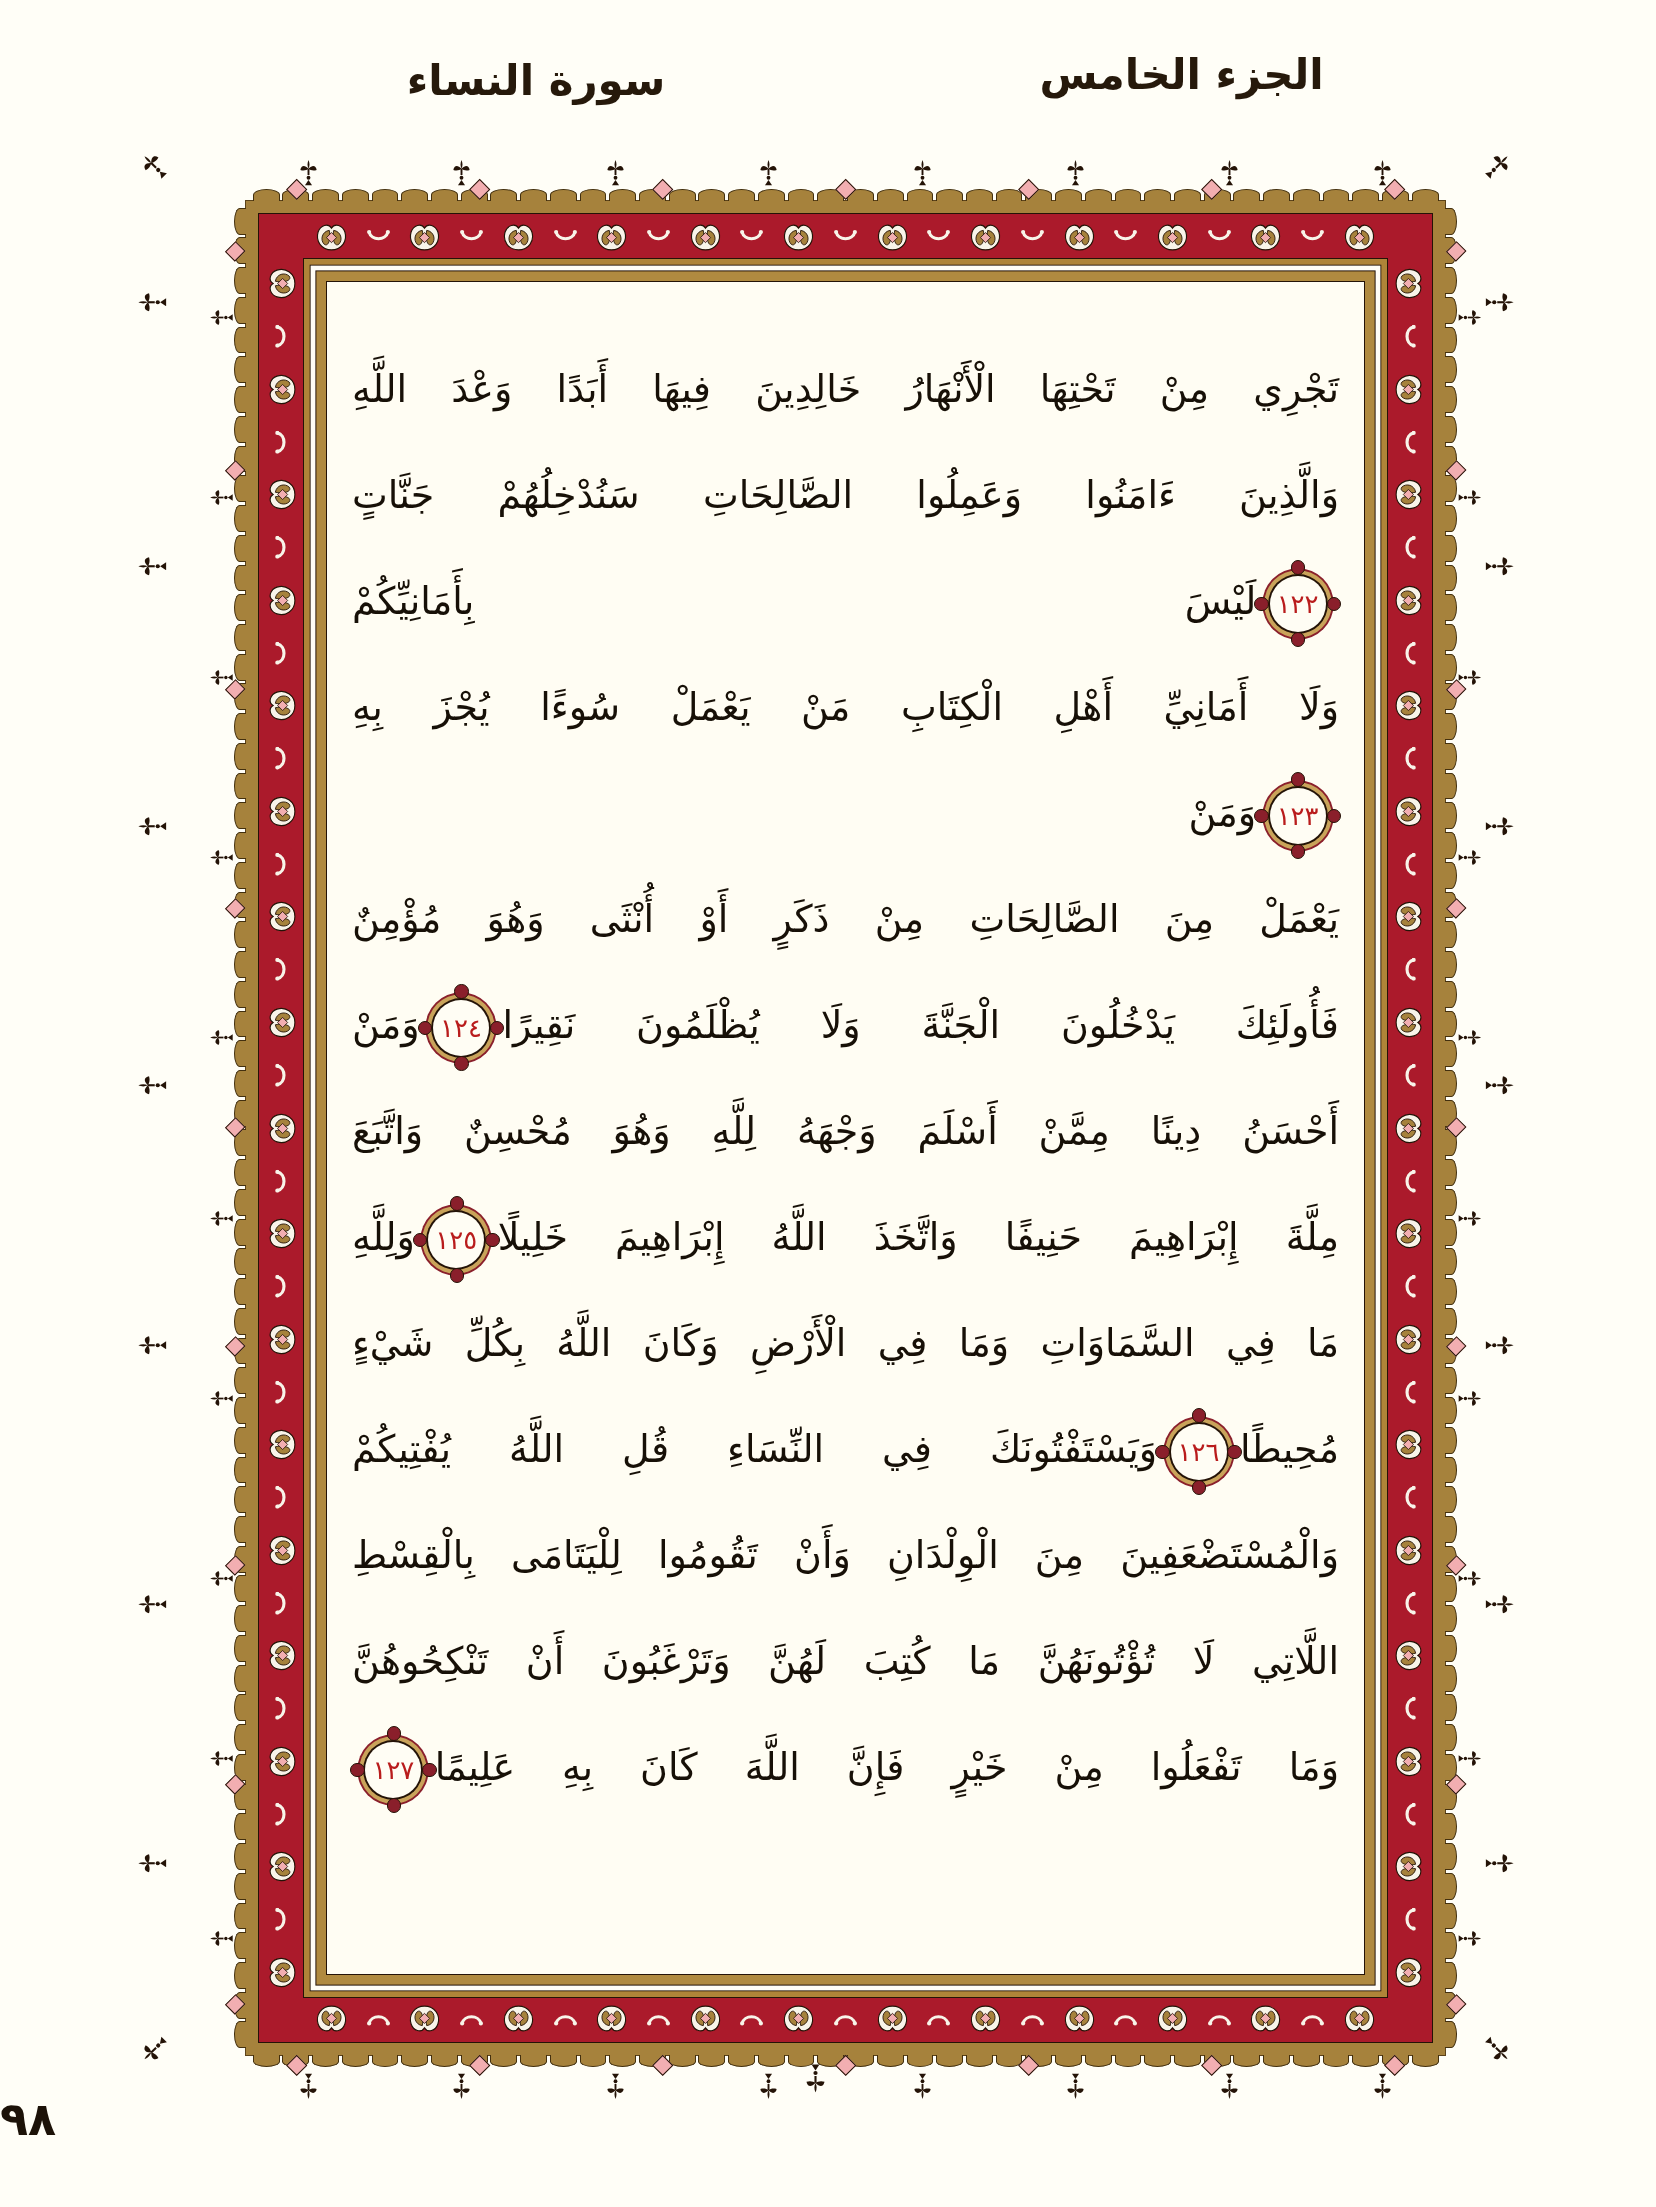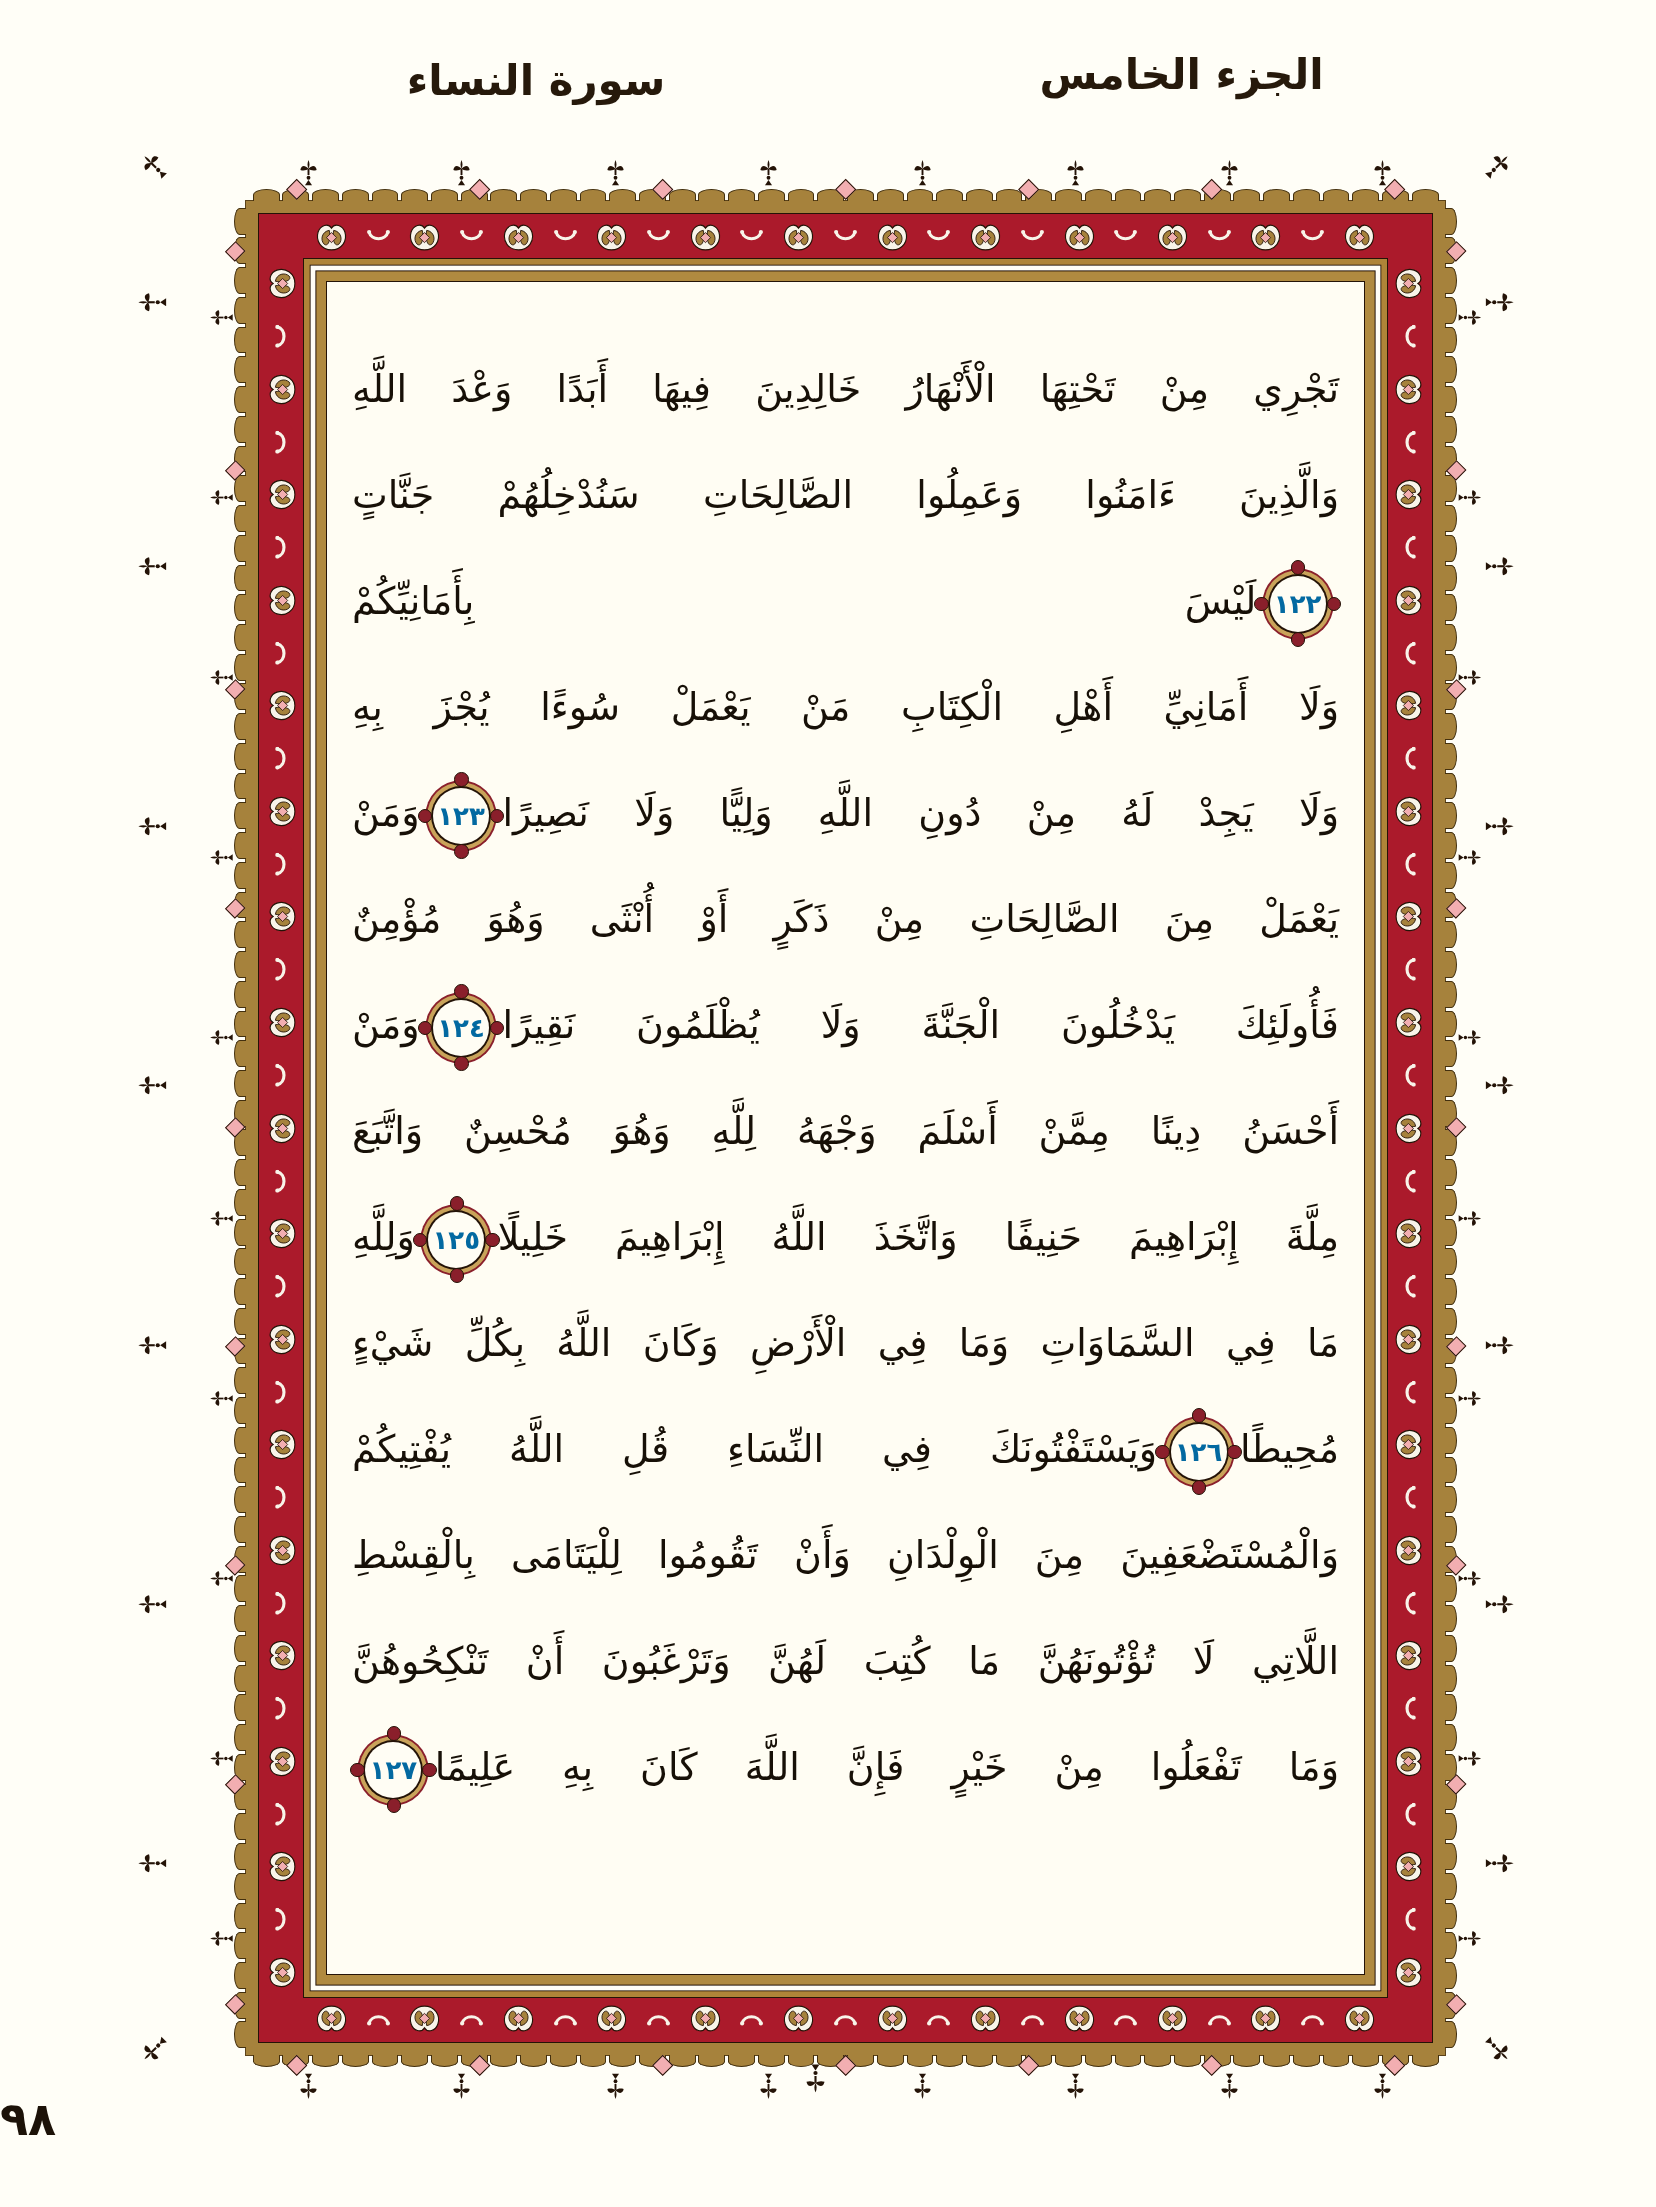--- a/index.html
+++ b/index.html
@@ -36,21 +36,21 @@
   }
   .quran-line .seg{white-space:normal;}
   
   .ayah-marker{
     display:inline-flex;align-items:center;justify-content:center;
     width:56px;height:56px;border-radius:50%;
     background:#fffdf4;position:relative;vertical-align:middle;
     margin:0 13.4px;
     box-shadow:0 0 0 1.9px #241307,0 0 0 5.8px #c9a35a,0 0 0 7.7px #8a1f2b;
   }
-  .ayah-marker .num{font-size:26px;font-weight:700;color:#0369a1;line-height:1;}
+  .ayah-marker .num{font-size:26px;font-weight:400;color:#b91c1c;line-height:1;}
   .ayah-marker .lobe{
     position:absolute;width:12.5px;height:12.5px;border-radius:50%;
     background:#8a1f2b;border:1px solid #241307;
   }
   .lobe.t{top:-15.4px;left:50%;margin-left:-6.7px;}
   .lobe.b{bottom:-15.4px;left:50%;margin-left:-6.7px;}
   .lobe.l{left:-15.4px;top:50%;margin-top:-6.7px;}
   .lobe.r{right:-15.4px;top:50%;margin-top:-6.7px;}
   
   .strip{position:absolute;display:flex;justify-content:space-between;align-items:center;}
@@ -1645,21 +1645,21 @@
           <div class="quran-line"><span class="seg">تَجْرِي مِنْ تَحْتِهَا الْأَنْهَارُ خَالِدِينَ فِيهَا أَبَدًا وَعْدَ اللَّهِ</span></div>
           <div class="quran-line"><span class="seg">وَالَّذِينَ ءَامَنُوا وَعَمِلُوا الصَّالِحَاتِ سَنُدْخِلُهُمْ جَنَّاتٍ</span></div>
           <div class="quran-line"><span class="ayah-marker">
               <i class="lobe t"></i>
               <i class="lobe b"></i>
               <i class="lobe l"></i>
               <i class="lobe r"></i>
               <b class="num">١٢٢</b>
             </span><span class="seg">لَيْسَ بِأَمَانِيِّكُمْ</span></div>
           <div class="quran-line"><span class="seg">وَلَا أَمَانِيِّ أَهْلِ الْكِتَابِ مَنْ يَعْمَلْ سُوءًا يُجْزَ بِهِ</span></div>
-          <div class="quran-line"><span class="seg">وَلَا يَجِدْ لَهُ مِنْ دُونِ اللَّهِ وَلِيًّا وَلَا نَصِيرًا</span><span class="ayah-marker">
+          <div class="quran-line"><span class="ayah-marker">
               <i class="lobe t"></i>
               <i class="lobe b"></i>
               <i class="lobe l"></i>
               <i class="lobe r"></i>
               <b class="num">١٢٣</b>
             </span><span class="seg">وَمَنْ</span></div>
           <div class="quran-line"><span class="seg">يَعْمَلْ مِنَ الصَّالِحَاتِ مِنْ ذَكَرٍ أَوْ أُنْثَى وَهُوَ مُؤْمِنٌ</span></div>
           <div class="quran-line"><span class="seg">فَأُولَئِكَ يَدْخُلُونَ الْجَنَّةَ وَلَا يُظْلَمُونَ نَقِيرًا</span><span class="ayah-marker">
               <i class="lobe t"></i>
               <i class="lobe b"></i>

